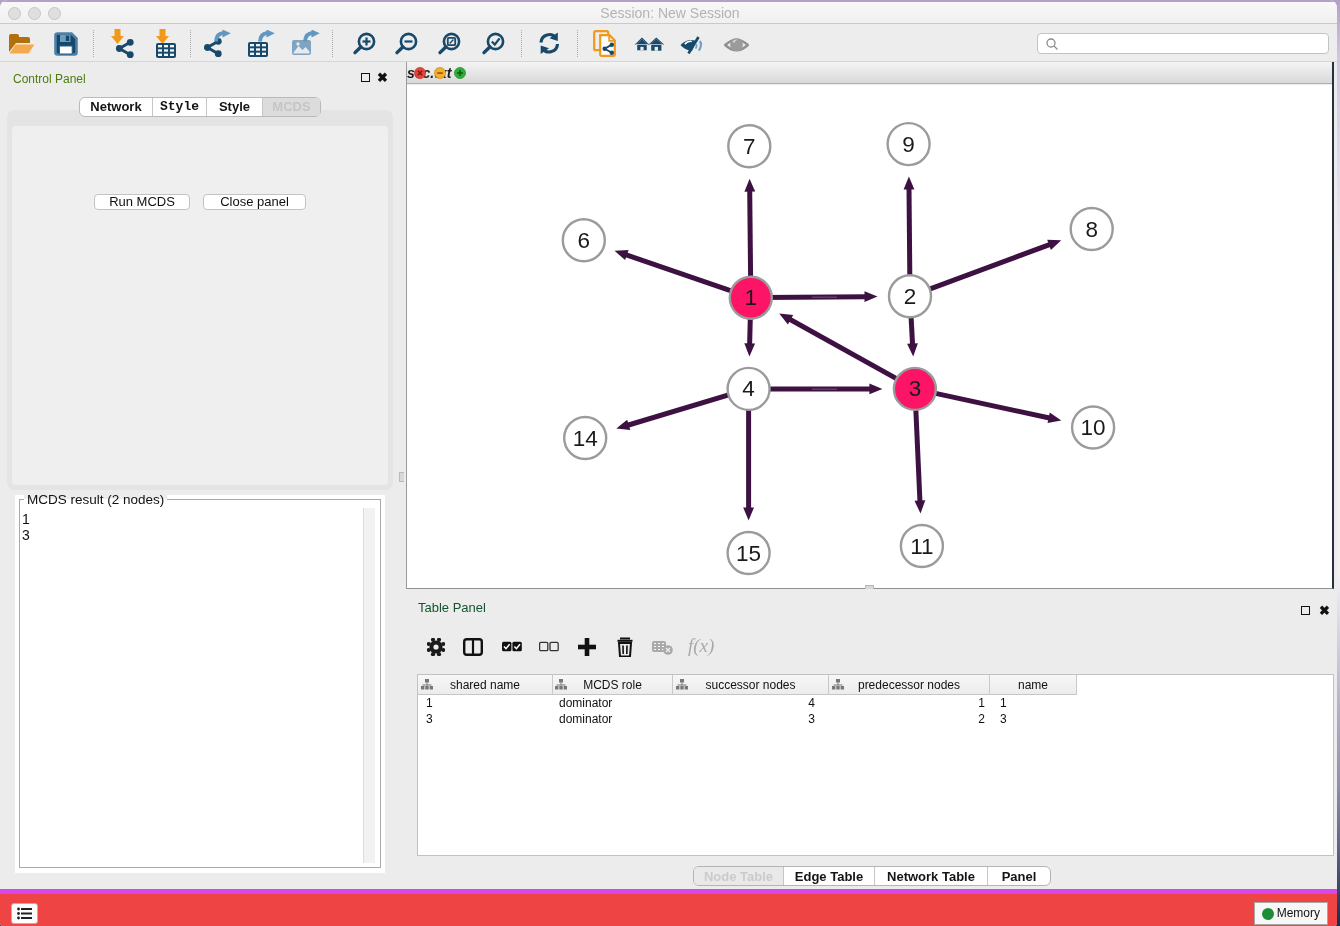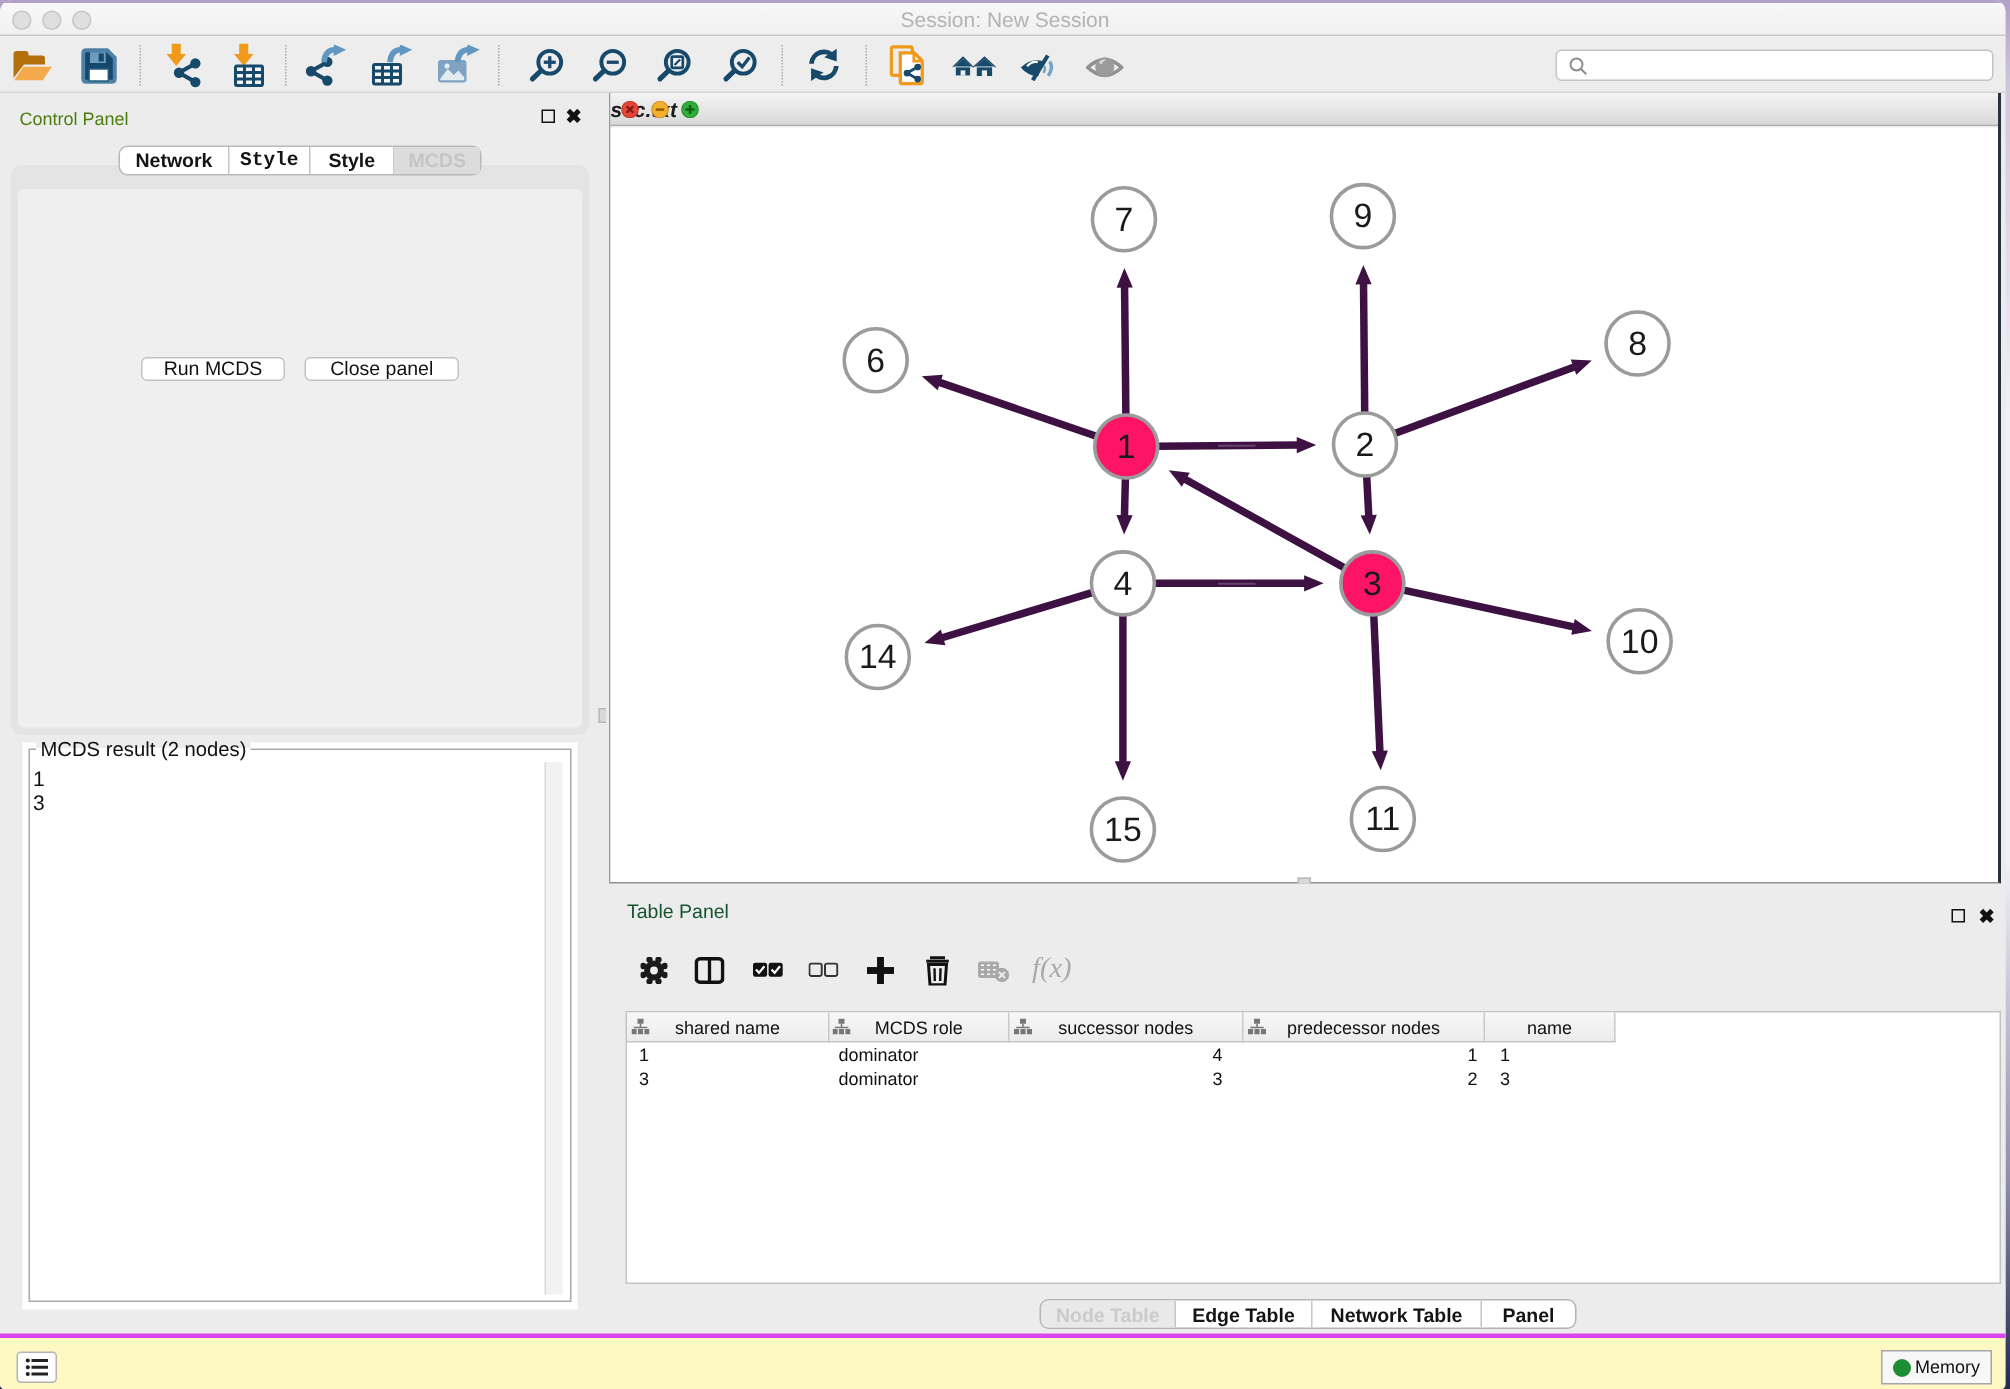--- a/index.html
+++ b/index.html
@@ -42,21 +42,21 @@
   #tabs { position:absolute; left:79px; top:97px; width:242px; height:20px;
     background:#ffffff; border:1px solid #b9b9b9; border-radius:6px; display:flex; }
   #tabs .tab { font-size:13px; font-weight:600; color:#141414; text-align:center;
     line-height:18px; border-right:1px solid #c6c6c6; }
   #opt-label { position:absolute; left:0px; top:138px; width:400px; text-align:center;
     font-size:14px; color:#1a1a1a; }
   #combo { position:absolute; left:45px; top:161px; width:311px; height:18px;
     background:#fff; border:1px solid #c8c8c8; border-radius:4px;
     font-size:14px; color:#111; line-height:17px; padding-left:12px; }
   .btn { position:absolute; height:16px; background:#fff; border:1px solid #c3c3c3;
-    border-radius:4px; font-size:13px; color:#111; text-align:center; line-height:14px;margin-top:44px; }
+    border-radius:4px; font-size:13px; color:#111; text-align:center; line-height:14px; }
   
   #res-panel { position:absolute; left:15px; top:495px; width:370px; height:378px; background:#ffffff; }
   #res-group { position:absolute; left:19px; top:499px; width:362px; height:369px;
     border:1px solid #a9a9a9; }
   #res-label { position:absolute; left:24px; top:492px; background:linear-gradient(#ececec 46%,#ffffff 46%); padding:0 3px;
     font-size:13.5px; color:#111; }
   #res-scroll { position:absolute; left:363px; top:508px; width:12px; height:355px;
     background:#f2f2f2; border-left:1px solid #dcdcdc; }
   #res-text { position:absolute; left:22px; top:511px; font-size:14px; color:#111; line-height:16px; }
   
@@ -77,21 +77,21 @@
   .th { position:absolute; top:0; height:20px; border-right:1px solid #c9c9c9;
     font-size:12px; color:#111; text-align:center; line-height:20px; }
   .td { position:absolute; font-size:12px; color:#111; }
   
   #btabs { position:absolute; left:287px; top:276px; height:20px; display:flex;
     border:1px solid #b4b4b4; border-radius:6px; background:#fff; overflow:hidden; }
   #btabs .tab { font-size:13px; font-weight:600; color:#141414; text-align:center;
     line-height:19px; border-right:1px solid #c6c6c6; }
   
   #status { position:absolute; left:0px; top:889px; width:1337px; height:37px;
-    border-top:3px solid #d946ef; background:#fef9c3; }
+    border-top:5px solid #d946ef; background:#ef4444; }
 </style>
 </head>
 <body>
 <div id="win">
   <div id="topstrip"></div>
 
   <div id="titlebar">
     <div class="tl" style="left:8px;"></div>
     <div class="tl" style="left:28px;"></div>
     <div class="tl" style="left:48px;"></div>

